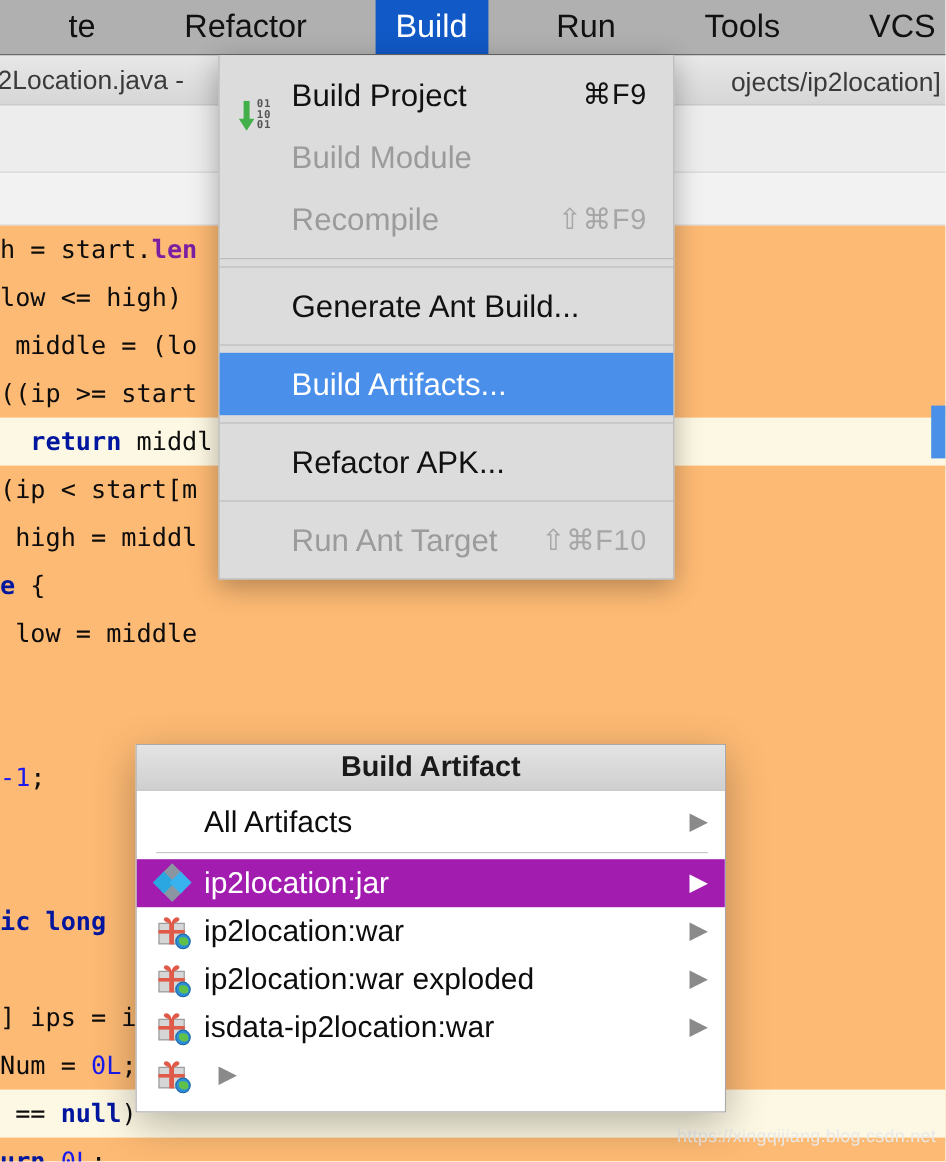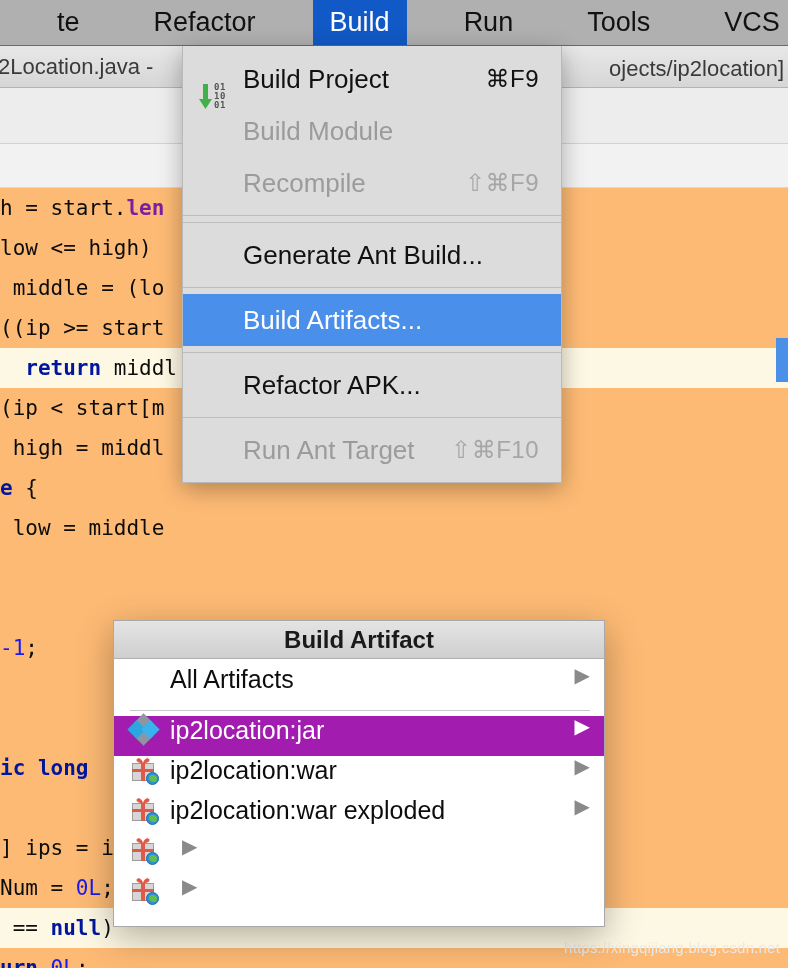--- a/index.html
+++ b/index.html
@@ -123,21 +123,21 @@
     z-index: 60;
   }
   .popup-title {
     height: 38px; background: linear-gradient(#e4e4e4, #cfcfcf);
     border-bottom: 1px solid #b0b0b0;
     display: flex; align-items: center; justify-content: center;
     font-size: 24px; color: #1a1a1a; font-weight: bold;
   }
   .popup-body { padding: 6px 0 10px 0; background: rgba(255,255,255,0.86); }
   .pp-row {
-    position: relative; display: flex; align-items: flex-start;
+    position: relative; display: flex; align-items: center;
     height: 40px; padding: 0 14px 0 16px;
     font-size: 25px; color: #0d0d0d; white-space: nowrap;
   }
   .pp-row.selected { background: #a21caf; color: #ffffff; }
   .pp-icon-slot { width: 40px; flex: 0 0 40px; display: flex; align-items: center; }
   .pp-label { flex: 1 1 auto; }
   .pp-arrow { font-size: 20px; line-height: 1; margin-left: 12px; }
   .pp-sep { height: 1px; background: #c9c9c9; margin: 5px 14px 5px 16px; }
   .pp-row.noicon { padding-left: 56px; }
 
@@ -324,20 +324,21 @@
               <span class="war-box"></span>
               <span class="war-vrib"></span>
               <span class="war-hrib"></span>
               <svg class="war-bow" viewBox="0 0 16 8" xmlns="http://www.w3.org/2000/svg">
                 <path d="M8 7 C 8 3, 4 0, 2 2 C 0 4, 4 6, 8 7 Z" fill="#e05a4a"></path>
                 <path d="M8 7 C 8 3, 12 0, 14 2 C 16 4, 12 6, 8 7 Z" fill="#e05a4a"></path>
               </svg>
               <span class="war-globe"></span>
             </span>
           </span>
+          <span class="pp-label">isdata-ip2location:war</span>
           <span class="pp-arrow" style="color: rgb(138, 138, 138);">▶</span>
         </div>
         <div class="pp-row">
           <span class="pp-icon-slot">
             <span class="war-icon">
               <span class="war-box"></span>
               <span class="war-vrib"></span>
               <span class="war-hrib"></span>
               <svg class="war-bow" viewBox="0 0 16 8" xmlns="http://www.w3.org/2000/svg">
                 <path d="M8 7 C 8 3, 4 0, 2 2 C 0 4, 4 6, 8 7 Z" fill="#e05a4a"></path>

